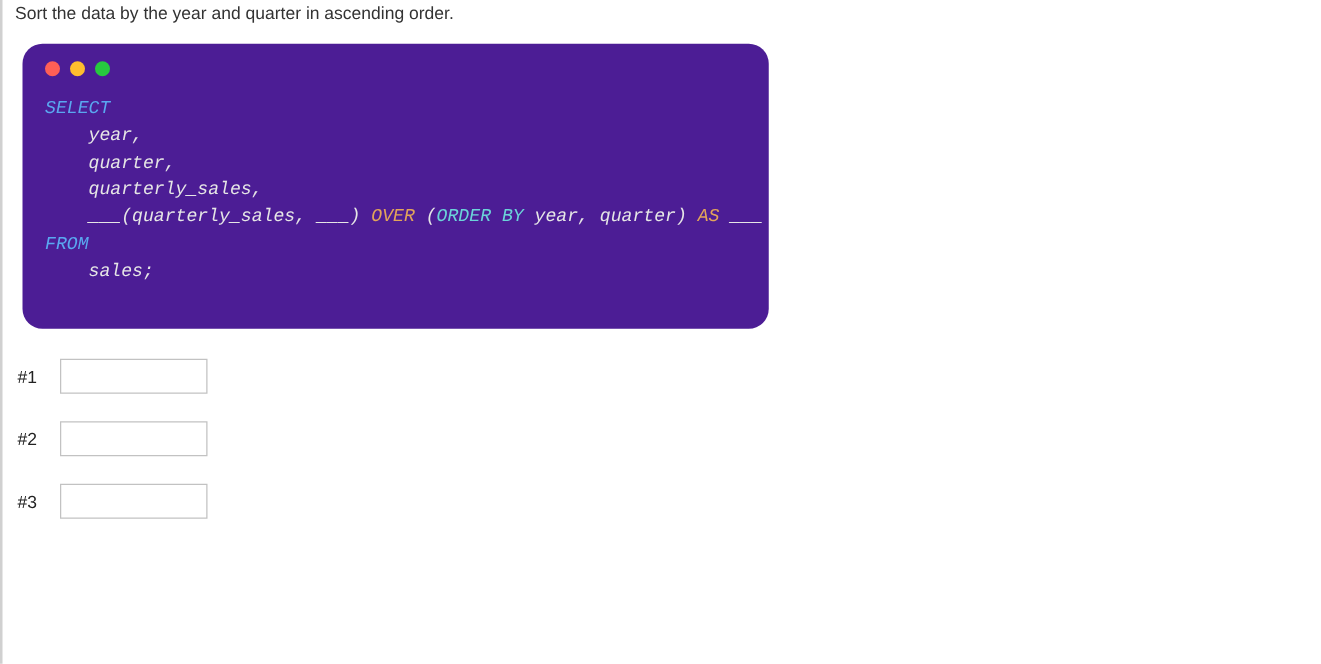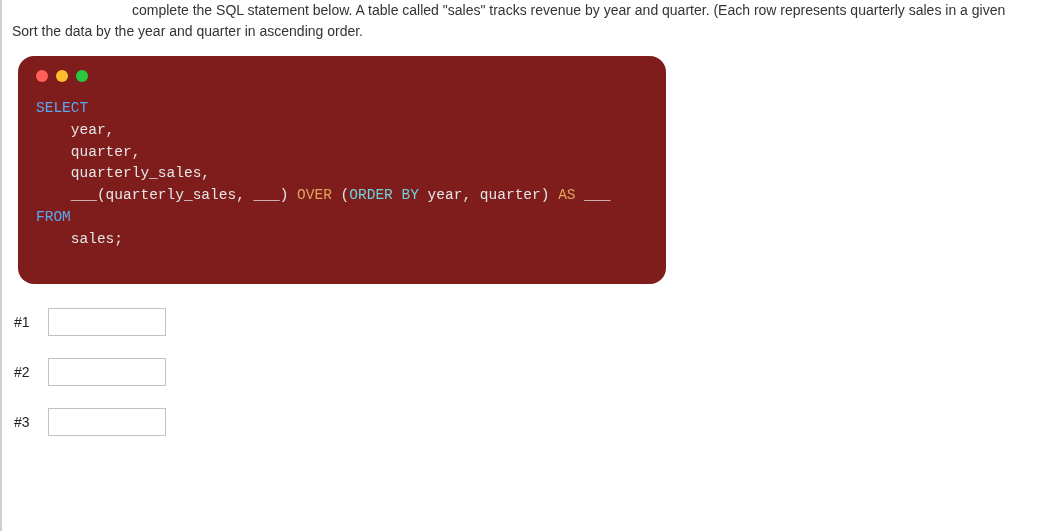--- a/index.html
+++ b/index.html
@@ -25,25 +25,26 @@
       margin-bottom: 10px;
     }
     .indent-first {
       text-indent: 120px;
     }
     .bold {
       font-weight: 700;
     }
     .code-window {
       margin: 14px 6px 18px 6px;
-      background: #7f1d1d;
+      background: #4c1d95;
       border-radius: 16px;
-      width: 648px;
+      width: 597px;
       padding: 0;
       overflow: hidden;
+      font-style: italic;
     }
     .code-titlebar {
       padding: 14px 18px 6px 18px;
       display: flex;
       gap: 8px;
     }
     .dot {
       width: 12px;
       height: 12px;
       border-radius: 50%;
@@ -85,21 +86,20 @@
       padding: 2px 6px;
       font-size: 14px;
       background: #fff;
     }
   </style>
 </head>
 <body>
 
 <div class="question-body">
   <div class="question-text">
-    <div class="indent-first">complete the SQL statement below.  A table called "sales" tracks revenue by year and quarter.  (Each row represents quarterly sales in a given</div>
     <div>Sort the data by the year and quarter in ascending order.</div>
   </div>
 
   <div class="code-window">
     <div class="code-titlebar">
       <div class="dot dot-red"></div>
       <div class="dot dot-yellow"></div>
       <div class="dot dot-green"></div>
     </div>
     <div class="code-content"><span class="kw-blue">SELECT</span>

